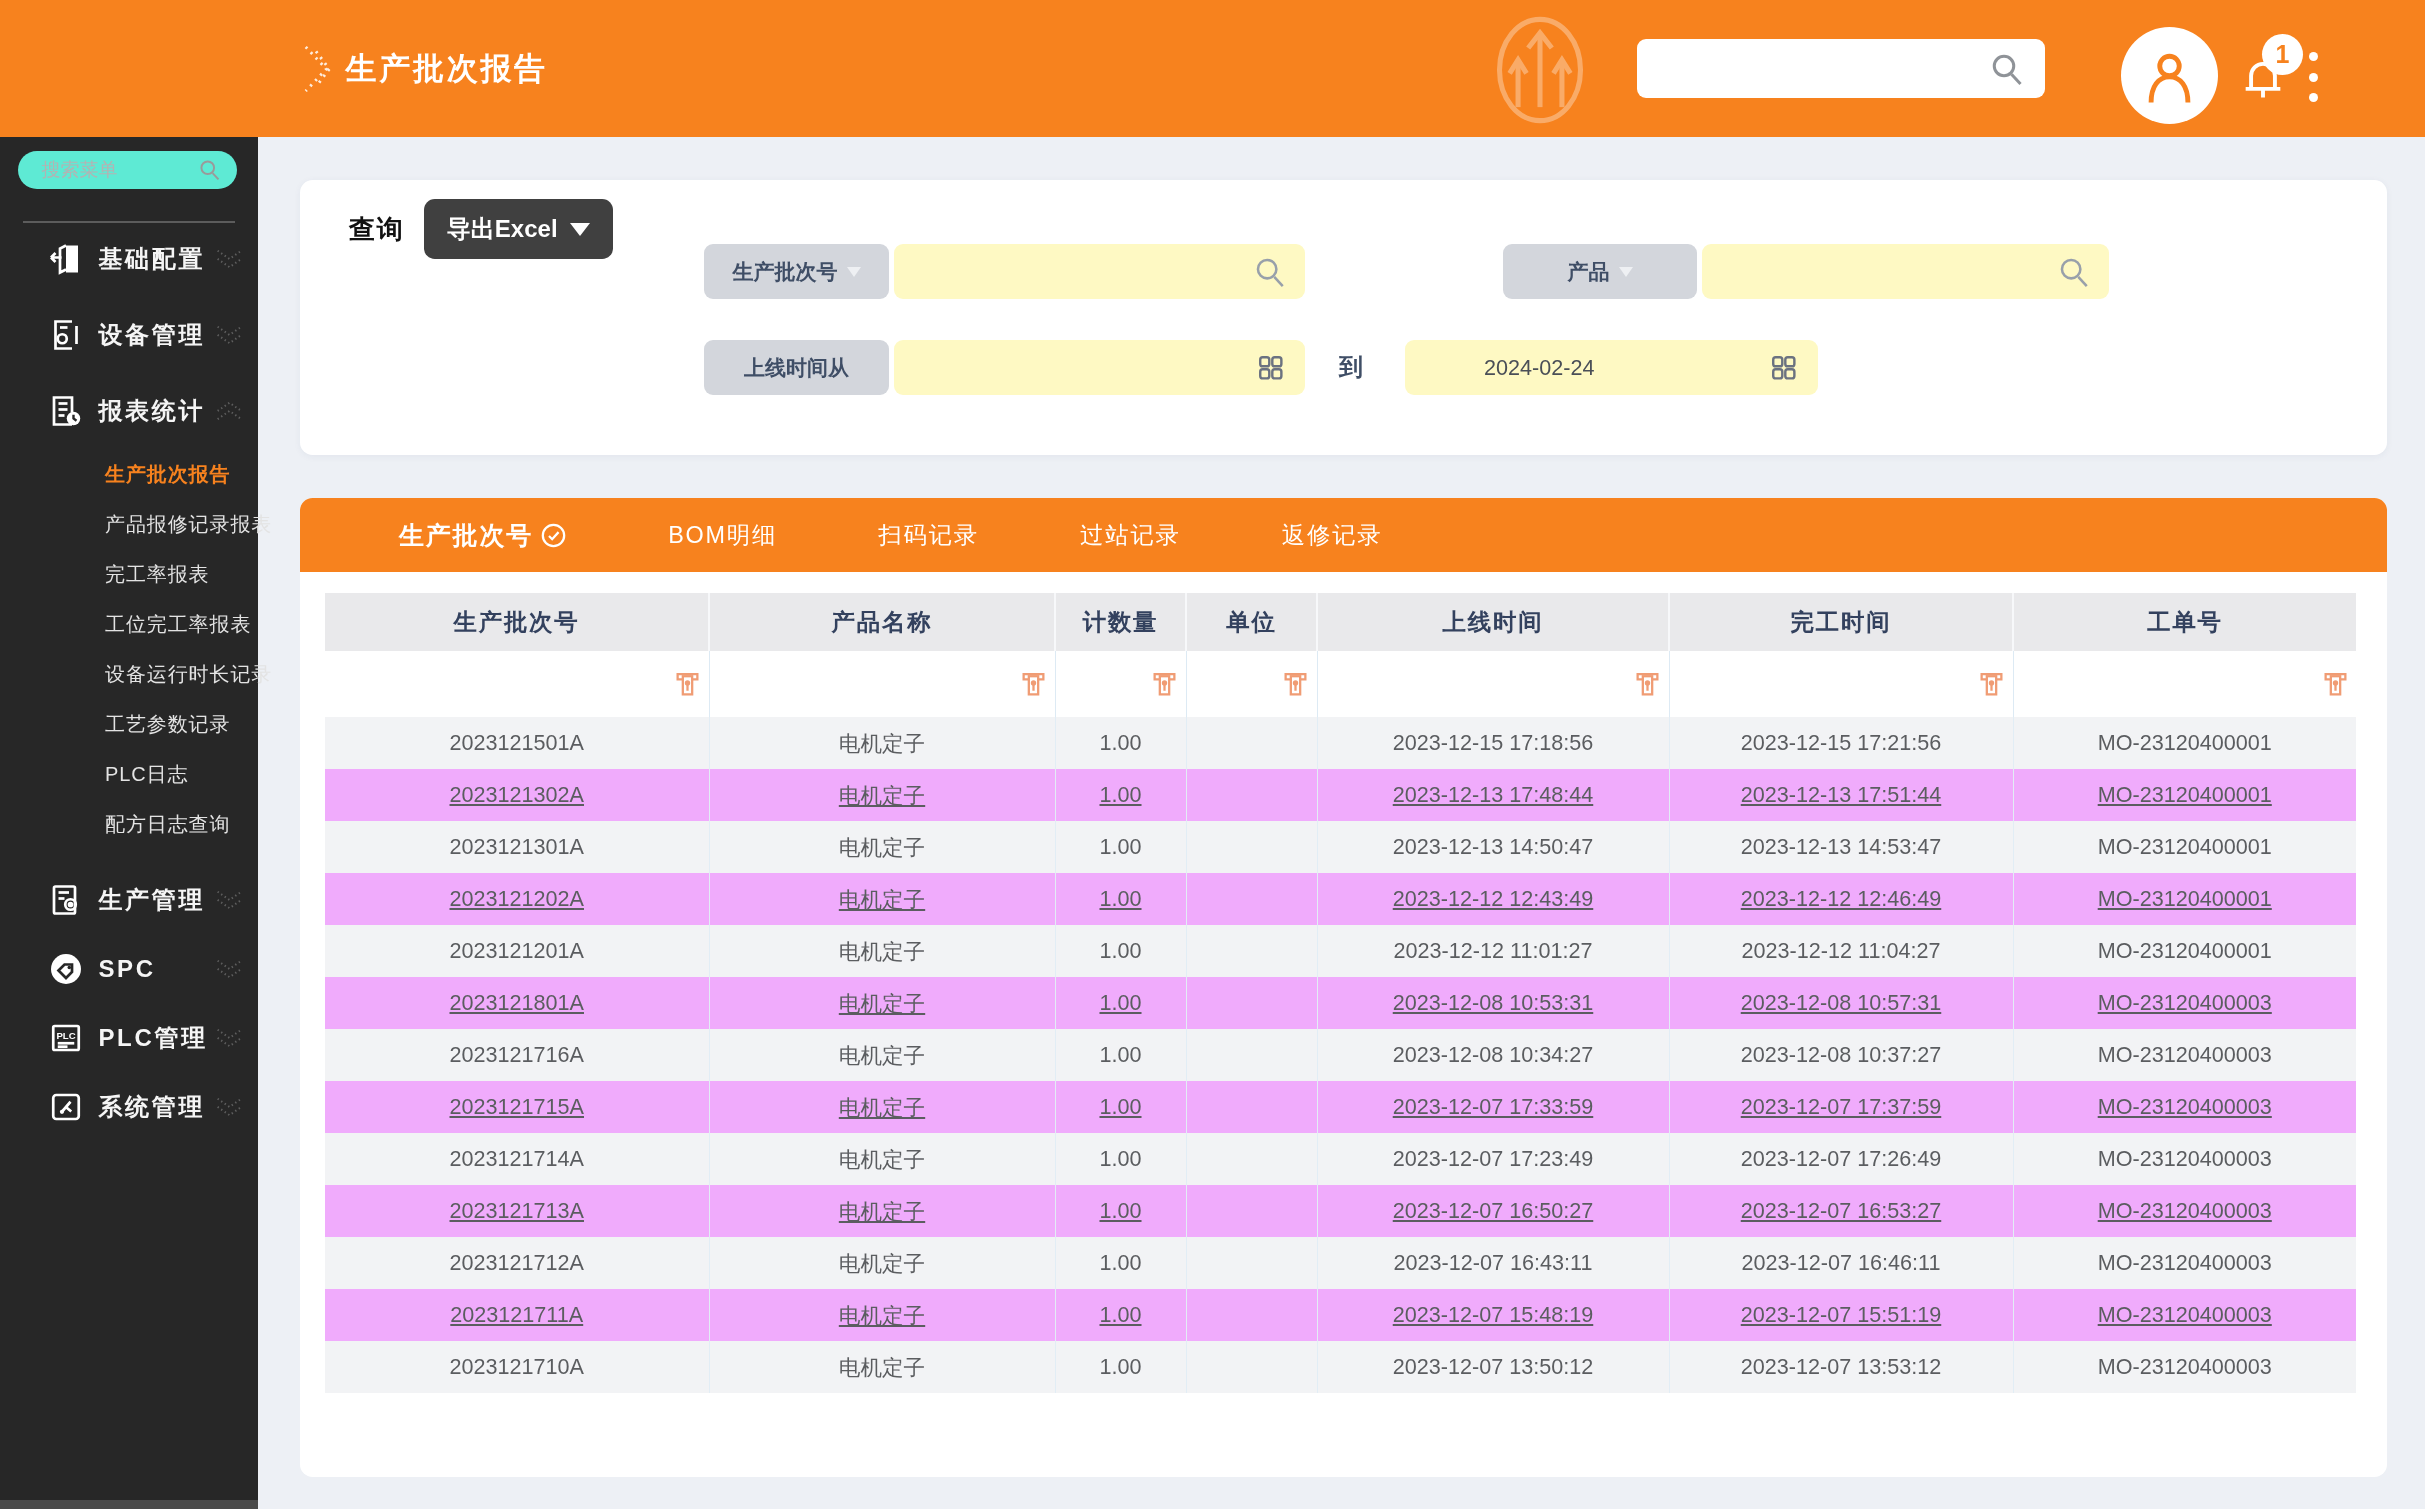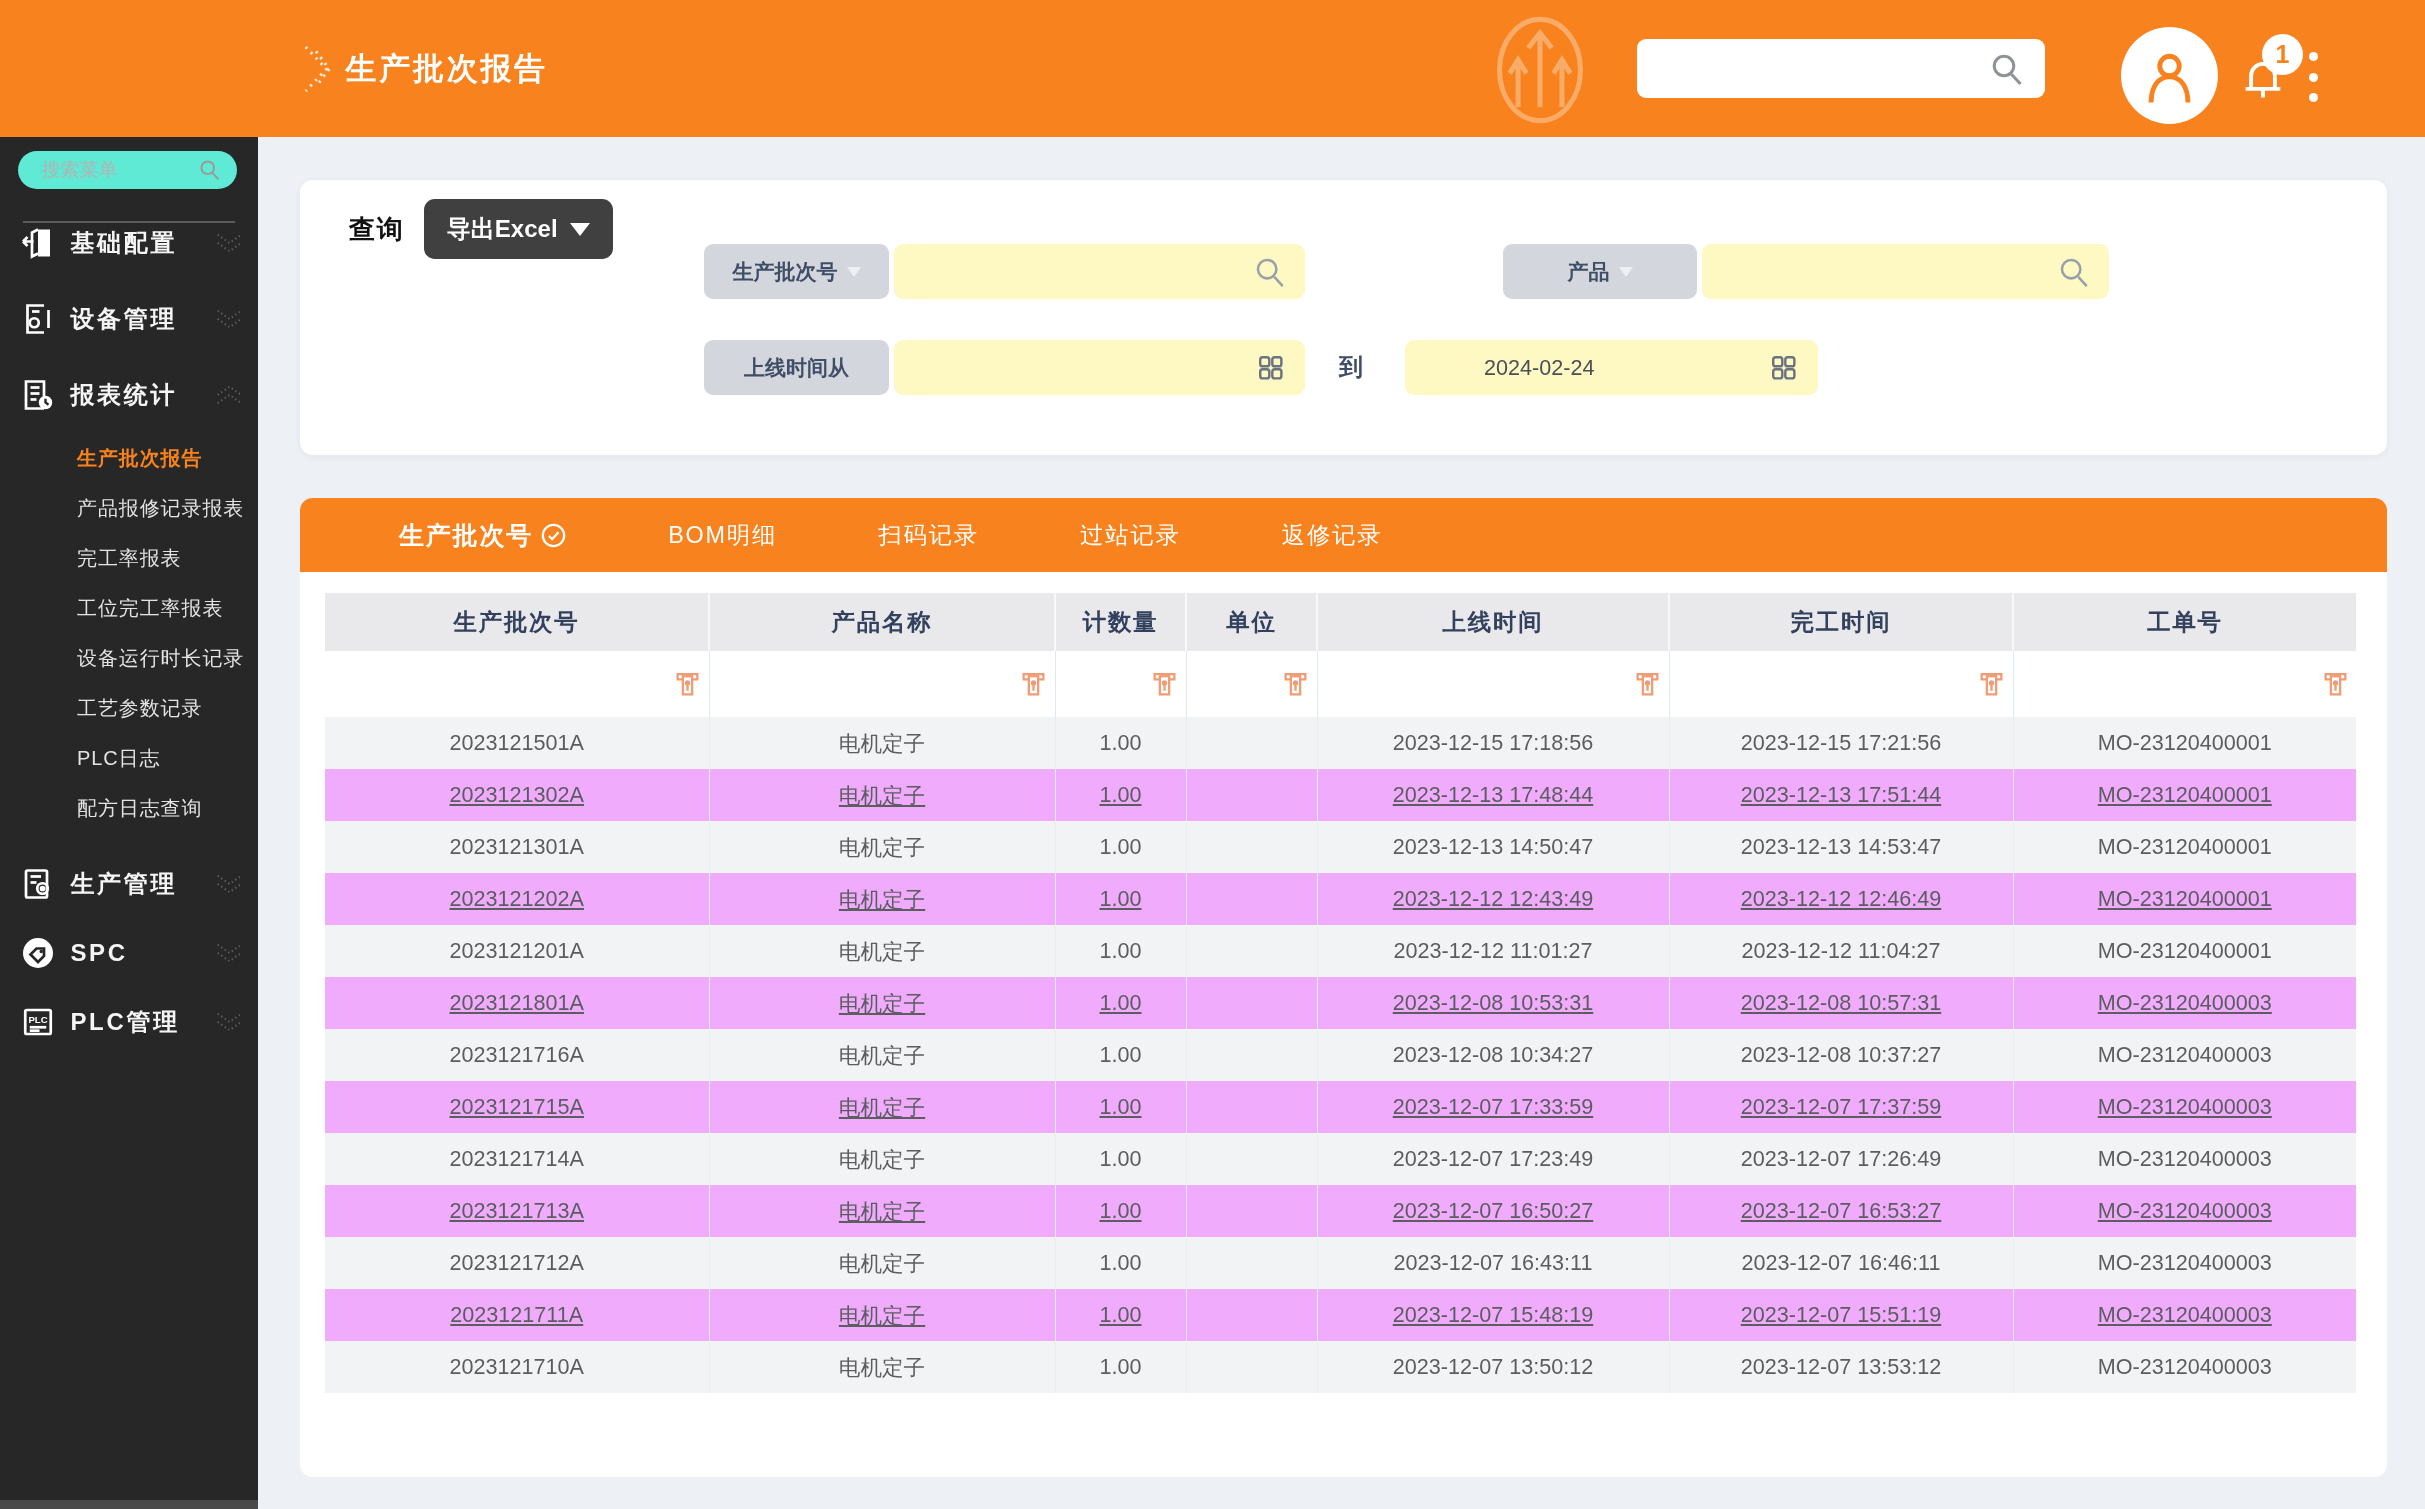--- a/index.html
+++ b/index.html
@@ -23,21 +23,21 @@
   .bell-wrap .bell { position:absolute; left:0; top:7.2px; width:52px; height:52px; color:#fff; }
   .badge { position:absolute; left:25px; top:-10.8px; width:41px; height:41px; background:#fff; border-radius:50%; color:#F7821E; font-size:25px; font-weight:bold; display:flex; align-items:center; justify-content:center; }
   .kebab { position:absolute; left:2307px; top:52px; width:12.6px; height:50px; display:flex; flex-direction:column; justify-content:space-between; align-items:center; cursor:pointer; }
   .kebab i { width:9px; height:9px; border-radius:50%; background:#fff; }
   
   .sidebar { position:absolute; left:0; top:137px; width:258px; height:1372px; background:#272727; z-index:6; }
   .side-search { position:absolute; left:18px; top:13.5px; width:219px; height:38px; background:#5eead4; border-radius:19px; display:flex; align-items:center; }
   .side-search input { flex:1; min-width:0; border:none; outline:none; background:transparent; font-size:19px; padding:0 0 0 23.4px; color:#555; font-family:inherit; }
   .side-search input::placeholder { color:#b3b3b3; }
   .side-search .mag { width:23.4px; height:23.4px; margin-right:16px; color:#9a9a9a; }
-  #sidebar-menu { position:absolute; left:0; top:68px; right:0; }
+  #sidebar-menu { position:absolute; left:0; top:84px; right:0;padding-left:28px; }
   .top-item { height:76px; display:flex; align-items:center; padding-left:20px; cursor:pointer; position:relative; }
   .top-item.lower { height:69px; }
   .top-item .micon { width:36px; height:36px; flex:0 0 36px; display:flex; align-items:center; justify-content:center; }
   .top-item .micon svg { width:36px; height:36px; }
   .top-item .mlabel { color:#f5f5f5; font-size:24px; font-weight:bold; letter-spacing:2.7px; margin-left:14.4px; white-space:nowrap; }
   .top-item .deco { position:absolute; right:12.6px; width:31px; height:21.6px; opacity:.55; }
   .submenu { }
   .sub-item { height:50px; display:flex; align-items:center; padding-left:77px; color:#e3e3e3; font-size:20px; letter-spacing:0.9px; cursor:pointer; white-space:nowrap; }
   .sub-item.active { color:#F7821E; font-weight:bold; }
   .side-divider { border:none; border-top:2.7px solid #5c5c5c; margin:84px 23.4px 0 23.4px; }
@@ -234,20 +234,36 @@
               <line x1="6.5" y1="17.8" x2="13" y2="17.8"></line>
             </svg>
           </span>
           <span class="mlabel">PLC管理</span>
           <span class="deco"><svg viewBox="0 0 34 24" fill="none" stroke="#8d8d8d" stroke-width="2.2" stroke-dasharray="1.5 3.2">
               <polyline points="4,3 17,12 30,3"></polyline>
               <polyline points="4,12 17,21 30,12"></polyline>
             </svg></span>
         </div>
       </div>
+      <div>
+        <div class="top-item lower">
+          <span class="micon">
+            <svg viewBox="0 0 24 24" fill="none" stroke="#fff" stroke-width="1.8">
+              <rect x="3.5" y="4" width="17" height="16" rx="2"></rect>
+              <path d="M9 15.5l6-7M15.5 15l-3-2.5"></path>
+              <circle cx="9.3" cy="15.2" r="1.4" fill="#fff" stroke="none"></circle>
+            </svg>
+          </span>
+          <span class="mlabel">系统管理</span>
+          <span class="deco"><svg viewBox="0 0 34 24" fill="none" stroke="#8d8d8d" stroke-width="2.2" stroke-dasharray="1.5 3.2">
+              <polyline points="4,3 17,12 30,3"></polyline>
+              <polyline points="4,12 17,21 30,12"></polyline>
+            </svg></span>
+        </div>
+      </div>
     </div>
   <hr class="side-divider">
   <div class="side-scroll"></div>
 </div>
 
 <div class="query-card">
   <div class="q-label">查询</div>
   <button class="export-btn">
     <span>导出Excel</span>
     <span class="tri"></span>

